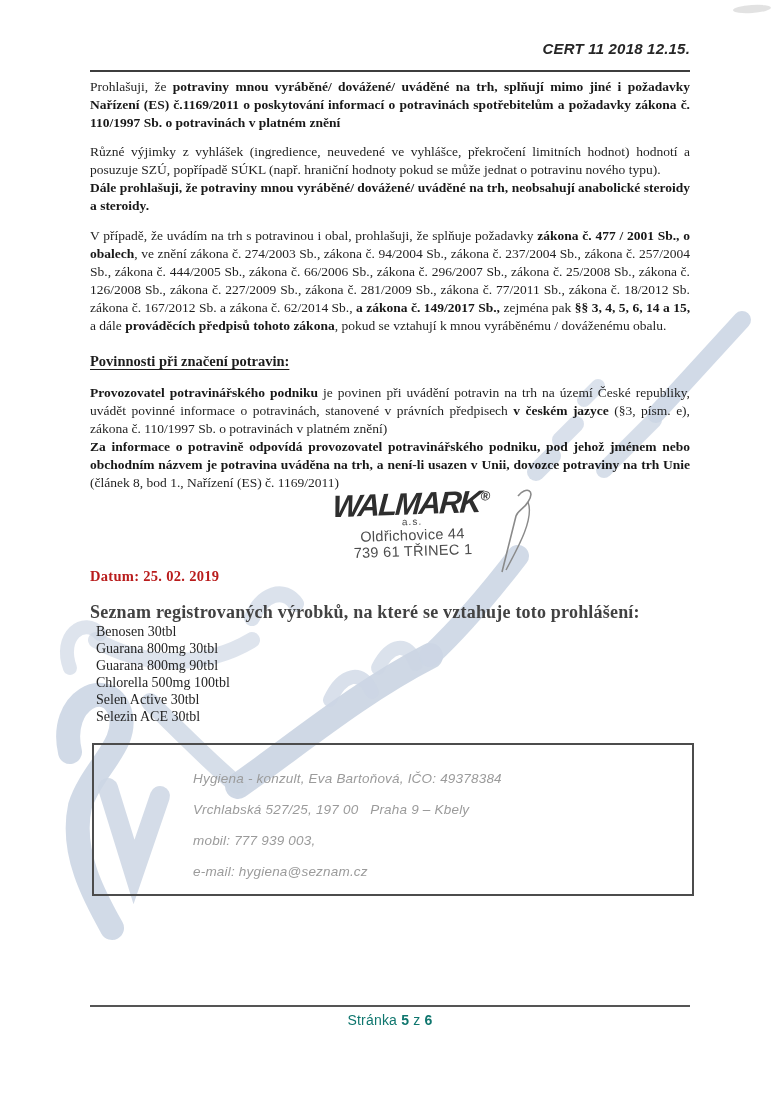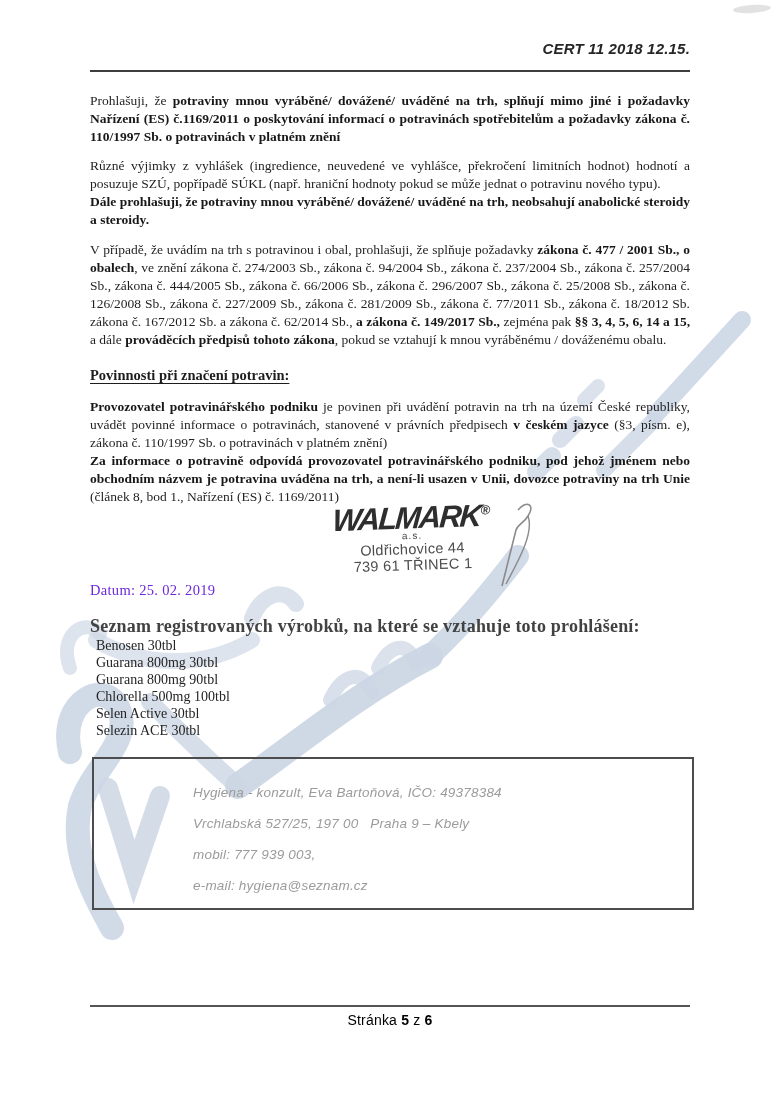--- a/index.html
+++ b/index.html
@@ -7,47 +7,47 @@
         font-family:"Liberation Serif",serif;color:#1f1f1f;}
   .watermark{position:absolute;left:0;top:0;z-index:0;}
   .corner-artifact{position:absolute;left:733px;top:5px;width:38px;height:8px;background:#cbcbcb;
         border-radius:50%;opacity:.55;transform:rotate(-4deg);z-index:0;}
   .content{position:absolute;left:90px;top:0;width:600px;z-index:2;}
   .doc-code{margin-top:40px;text-align:right;font-family:"Liberation Sans",sans-serif;
         font-style:italic;font-weight:600;font-size:15px;color:#262626;letter-spacing:.2px;}
   .top-rule{border:none;border-top:2px solid #3d3d3d;margin:13px 0 0 0;}
   .para{font-size:13.5px;line-height:18px;text-align:justify;margin:0;color:#1f1f1f;}
   .para b{color:#181818;}
-  .p1{margin-top:20px;}
+  .p1{margin-top:6px;}
   .p2{margin-top:11px;}
   .p3{margin-top:12px;}
   .section-heading{margin:18px 0 0 0;font-size:14.5px;font-weight:bold;color:#1d1d1d;
         text-decoration:underline;text-underline-offset:3px;}
   .p5a{margin-top:14px;}
   .p5b{margin:0;}
   .stamp-row{position:relative;height:46px;margin-top:14px;}
   .stamp-label{font-weight:bold;color:#4a4a4a;font-size:14.5px;letter-spacing:.3px;}
   .stamp{position:absolute;left:222px;top:-22px;width:200px;text-align:center;
         font-family:"Liberation Sans",sans-serif;transform:rotate(-2deg);}
   .stamp-logo{font-weight:800;font-style:italic;font-size:31px;letter-spacing:-2px;
         color:#2e2e2e;line-height:30px;transform:skewX(-6deg);}
   .stamp-logo .reg{font-size:13px;vertical-align:super;letter-spacing:0;}
   .stamp-as{font-size:10px;color:#4a4a4a;letter-spacing:1px;margin-top:-3px;}
   .stamp-addr{font-size:14.5px;color:#4c4c4c;line-height:16px;letter-spacing:.3px;}
   .signature{position:absolute;left:398px;top:-24px;}
-  .date-line{margin-top:16px;font-weight:normal;color:#6d28d9;font-size:14.5px;letter-spacing:.3px;}
+  .date-line{margin-top:16px;font-weight:bold;color:#b91c1c;font-size:14.5px;letter-spacing:.3px;}
   .products-title{margin-top:17px;font-weight:bold;color:#424242;font-size:18px;letter-spacing:.2px;}
   .product-item{font-size:14px;line-height:17px;color:#242424;margin-left:6px;}
   .info-box{margin:18px 0 0 2px;width:570px;border:2px solid #4c4c4c;padding:11px 14px 14px 14px;
         font-family:"Liberation Sans",sans-serif;font-style:italic;color:#9b9b9b;font-size:13.5px;}
   .box-intro{margin:0;line-height:24px;letter-spacing:.2px;}
   .box-line{margin:14px 0 0 85px;line-height:17px;letter-spacing:.2px;}
   .footer{position:absolute;left:90px;top:1005px;width:600px;font-family:"Liberation Sans",sans-serif;}
   .footer-rule{border:none;border-top:2px solid #555;margin:0;}
-  .footer-text{text-align:center;margin-top:5px;font-size:14px;color:#000000;letter-spacing:.2px;}
+  .footer-text{text-align:center;margin-top:5px;font-size:14px;color:#0f766e;letter-spacing:.2px;}
 </style>
 </head>
 <body>
 
 <div class="page">
 
   <svg class="watermark" width="777" height="1100" viewBox="0 0 777 1100" fill="none">
     <g stroke="#ccd6e4" fill="none" stroke-linecap="round">
       <path d="M70 752 C58 700 108 676 120 712 C130 744 92 768 80 806 C70 852 94 896 112 928" stroke-width="24" opacity="0.9"></path>
       <path d="M108 788 L134 872 L160 796" stroke-width="20" opacity="0.85"></path>

